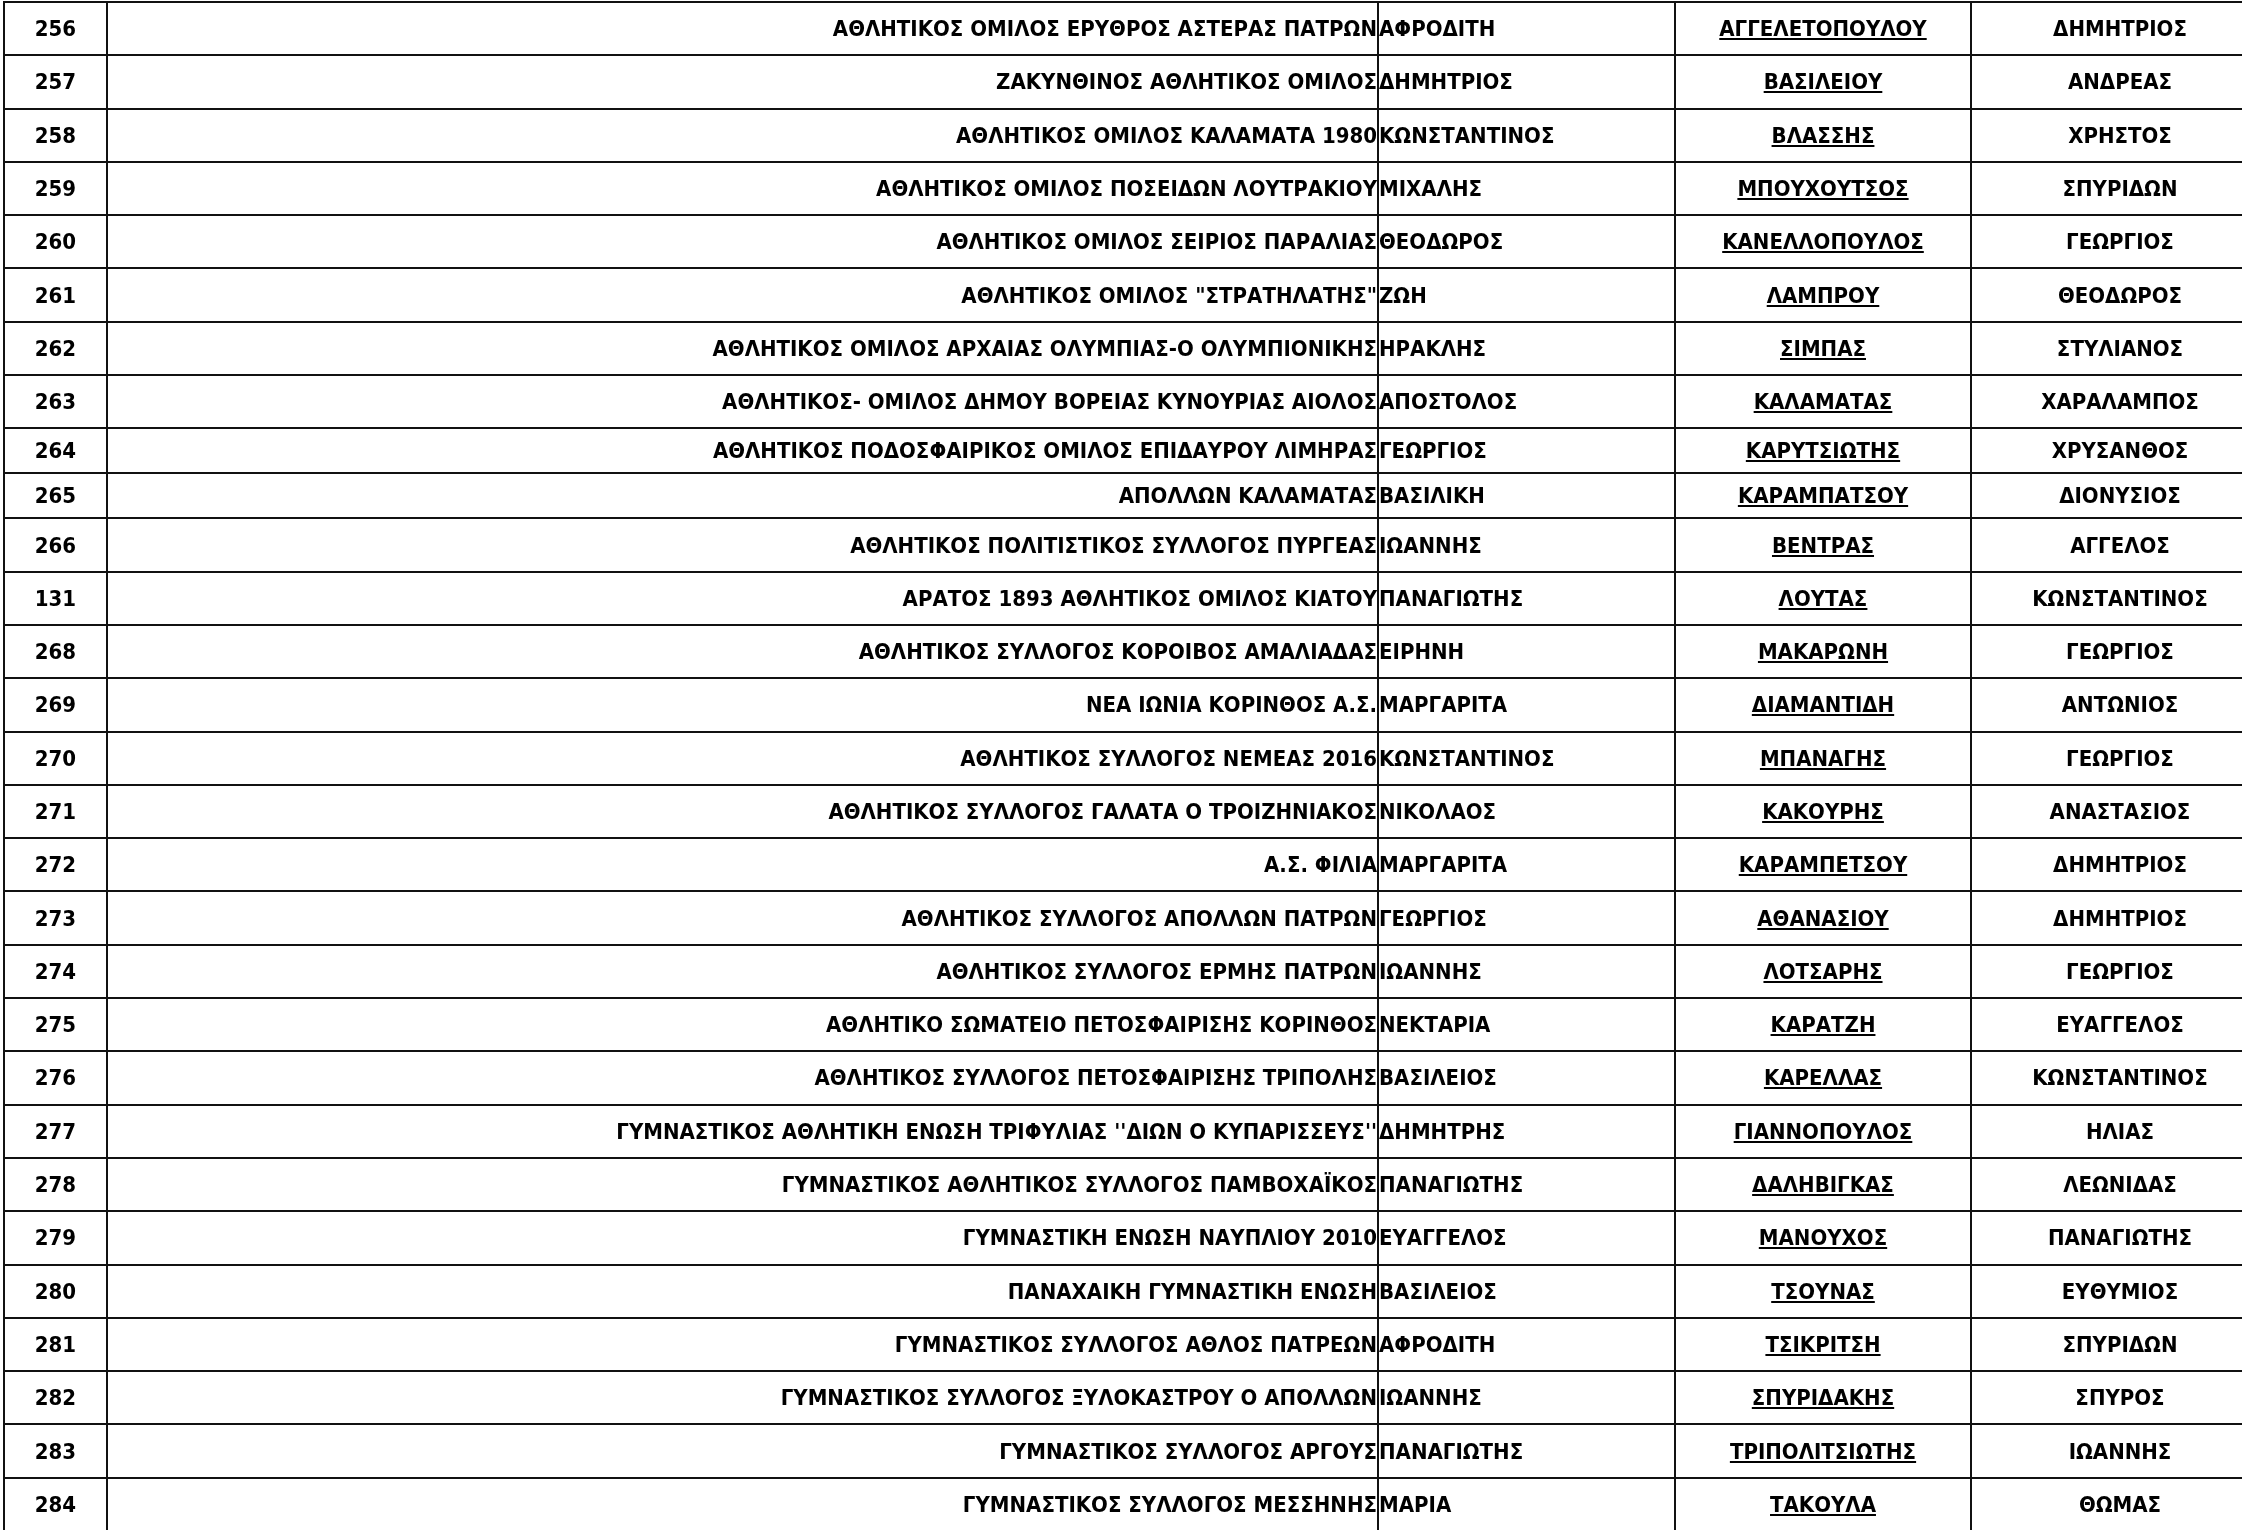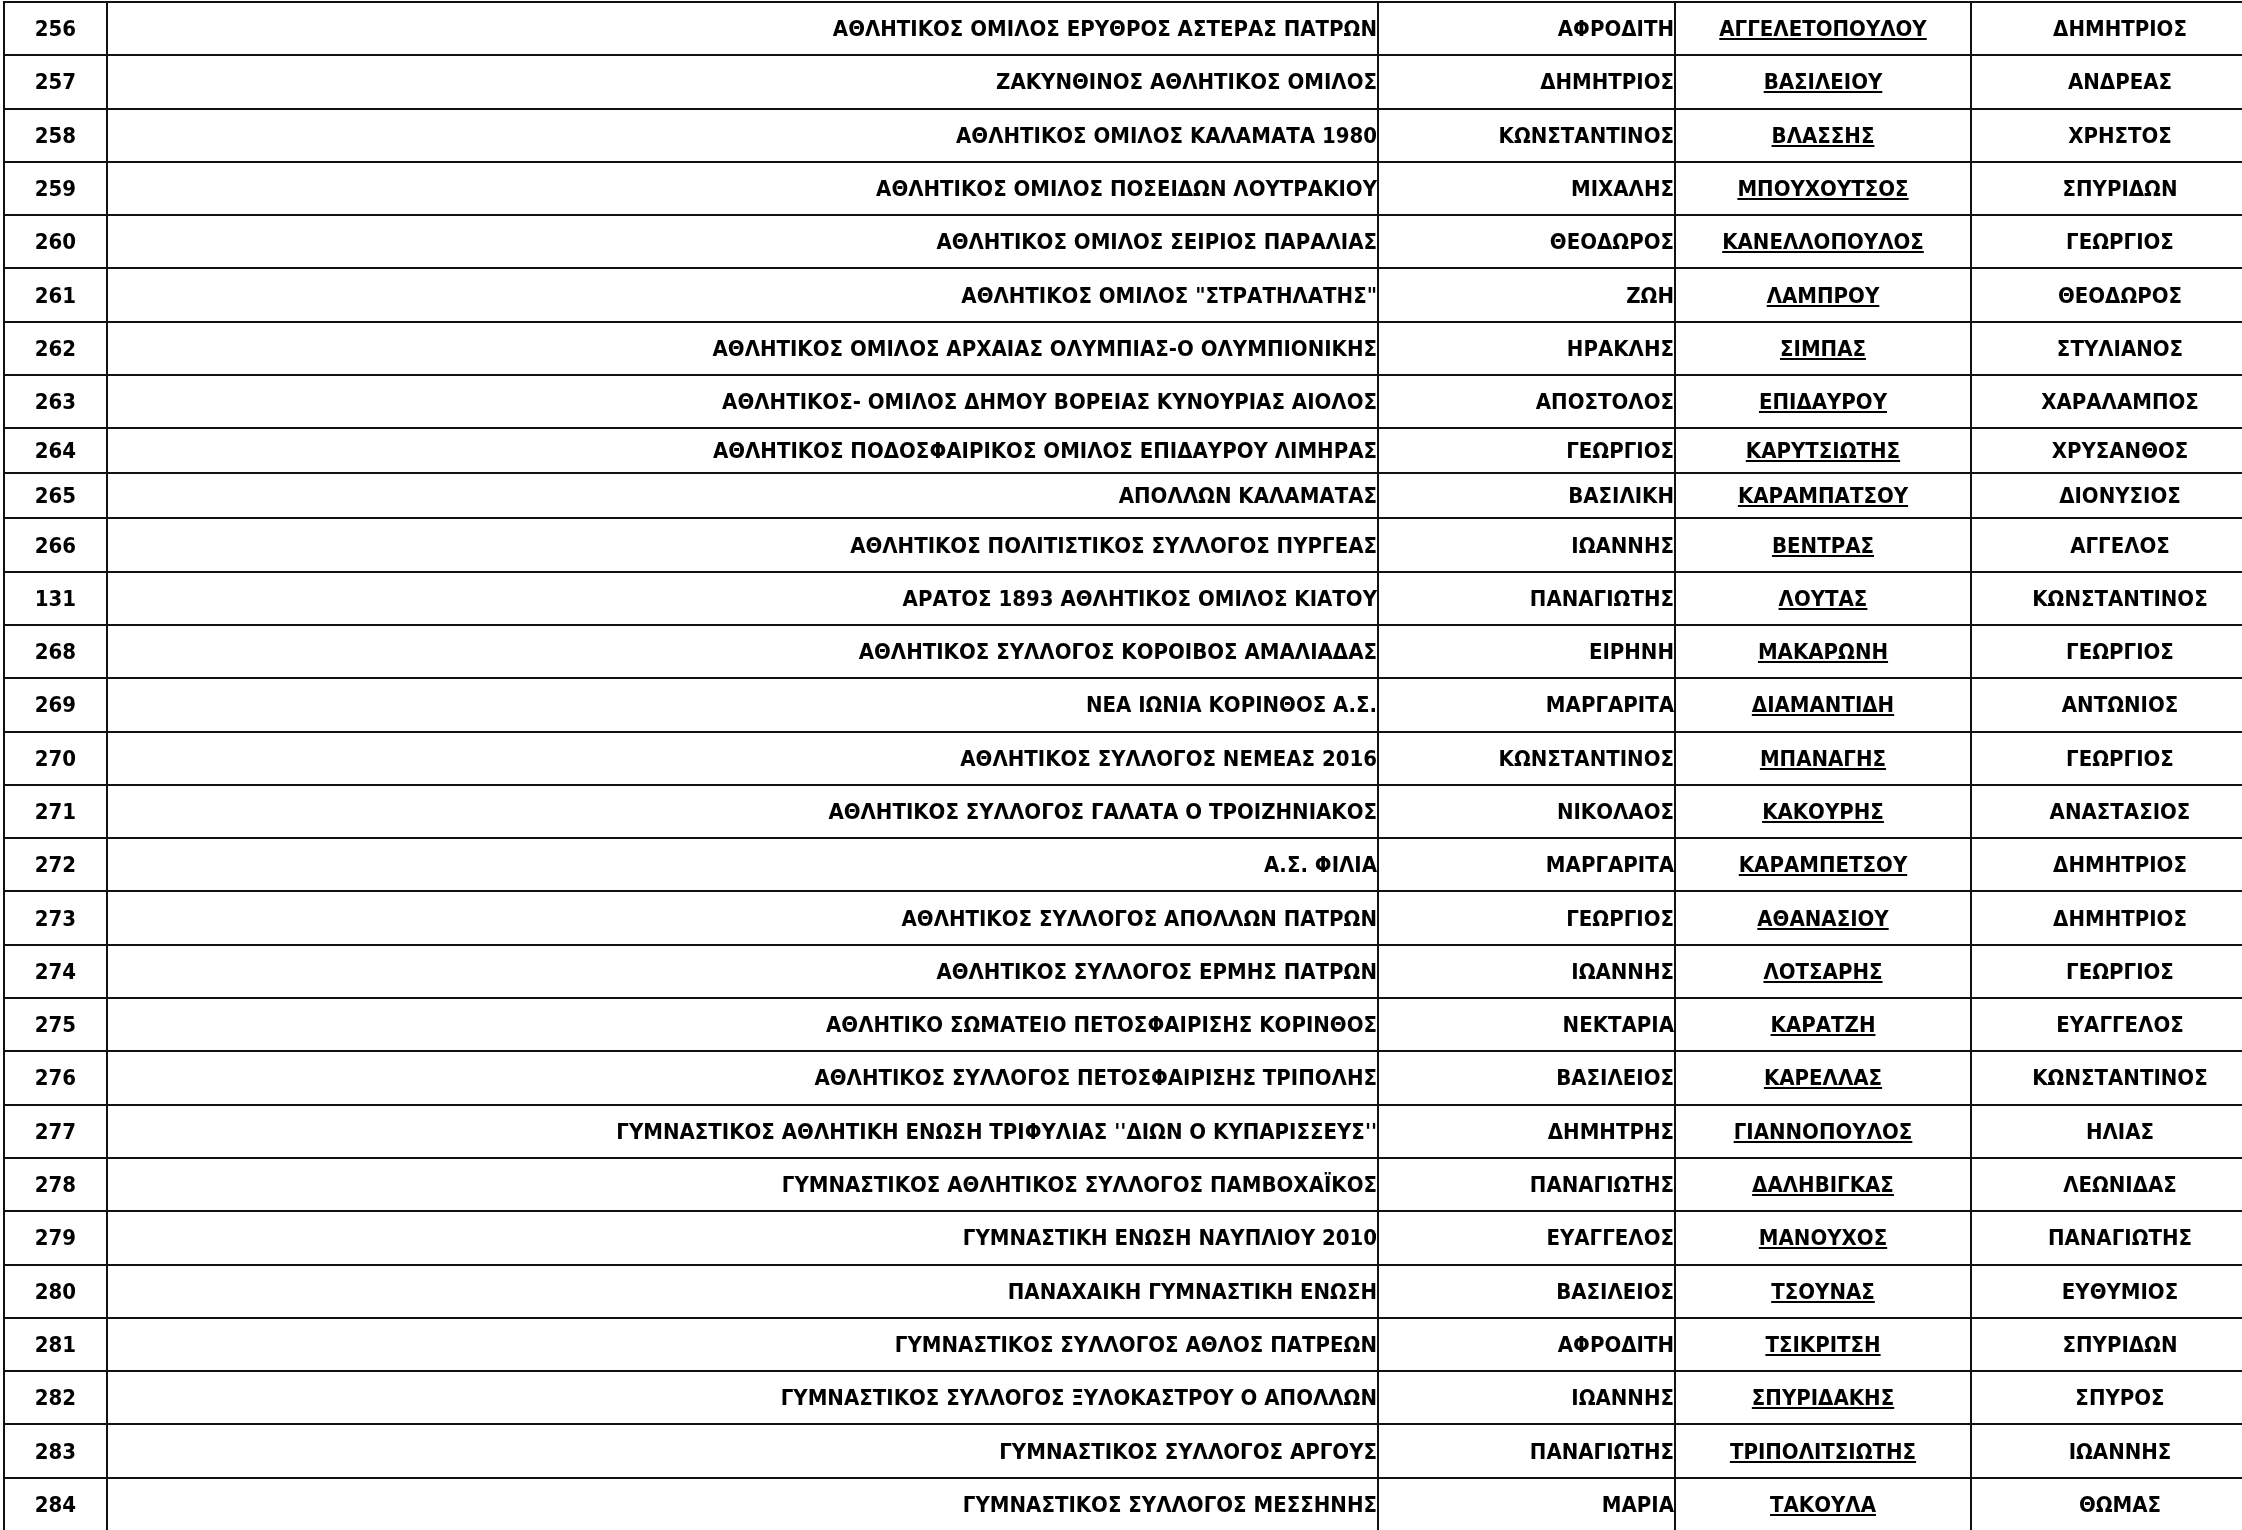--- a/index.html
+++ b/index.html
@@ -31,21 +31,21 @@
       white-space: nowrap;
       overflow: hidden;
       vertical-align: middle;
       letter-spacing: 0;
       font-stretch: condensed;
     }
     #sheet tr { height: 53.3px; }
     #sheet tr.short { height: 45px; }
     td.c-num { text-align: center; width: 103px; }
     td.c-name { text-align: right; padding-left: 4px !important; width: 1267px; color: #1a1a1a; }
-    td.c-first { text-align: right; width: 297px; }
+    td.c-first { text-align: left; width: 297px; }
     td.c-last { text-align: center; width: 296px; text-decoration: underline; }
     td.c-father { text-align: center; width: 297px; border-right: none !important; }
     td.c-father span { display: inline-block; width: 272px; text-align: center; }
   </style>
 </head>
 <body>
 
 <table id="sheet">
   <colgroup>
     <col style="width:103px">
@@ -108,21 +108,21 @@
     <td class="c-name">ΑΘΛΗΤΙΚΟΣ ΟΜΙΛΟΣ ΑΡΧΑΙΑΣ ΟΛΥΜΠΙΑΣ-Ο ΟΛΥΜΠΙΟΝΙΚΗΣ</td>
     <td class="c-first">ΗΡΑΚΛΗΣ</td>
     <td class="c-last">ΣΙΜΠΑΣ</td>
     <td class="c-father"><span>ΣΤΥΛΙΑΝΟΣ</span></td>
   </tr>
 
   <tr>
     <td class="c-num">263</td>
     <td class="c-name">ΑΘΛΗΤΙΚΟΣ- ΟΜΙΛΟΣ ΔΗΜΟΥ ΒΟΡΕΙΑΣ ΚΥΝΟΥΡΙΑΣ ΑΙΟΛΟΣ</td>
     <td class="c-first">ΑΠΟΣΤΟΛΟΣ</td>
-    <td class="c-last">ΕΠΙΔΑΥΡΟΥ</td>
+    <td class="c-last">ΚΑΛΑΜΑΤΑΣ</td>
     <td class="c-father"><span>ΧΑΡΑΛΑΜΠΟΣ</span></td>
   </tr>
 
   <tr class="short">
     <td class="c-num">264</td>
     <td class="c-name">ΑΘΛΗΤΙΚΟΣ ΠΟΔΟΣΦΑΙΡΙΚΟΣ ΟΜΙΛΟΣ  ΕΠΙΔΑΥΡΟΥ ΛΙΜΗΡΑΣ</td>
     <td class="c-first">ΓΕΩΡΓΙΟΣ</td>
     <td class="c-last">ΚΑΡΥΤΣΙΩΤΗΣ</td>
     <td class="c-father"><span>ΧΡΥΣΑΝΘΟΣ</span></td>
   </tr>

